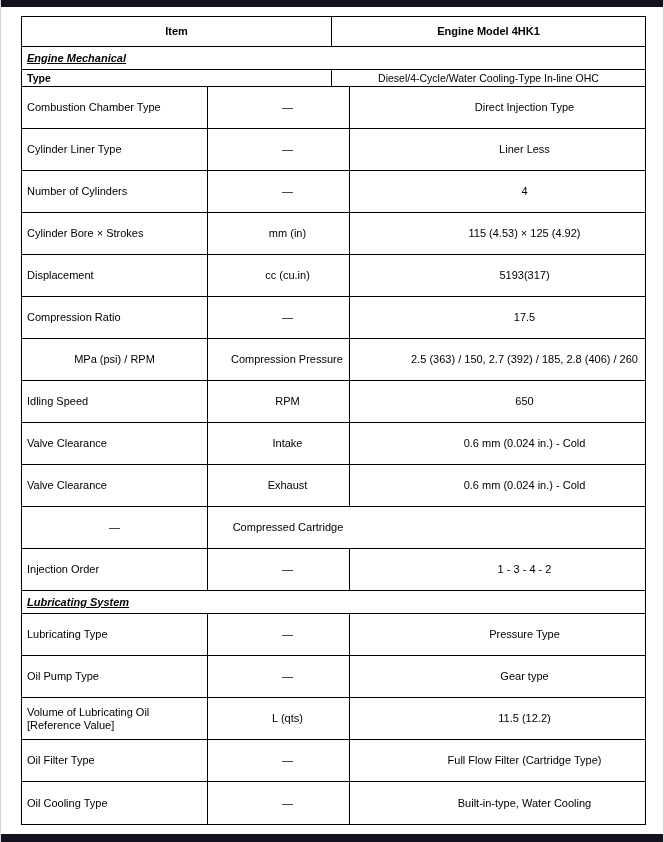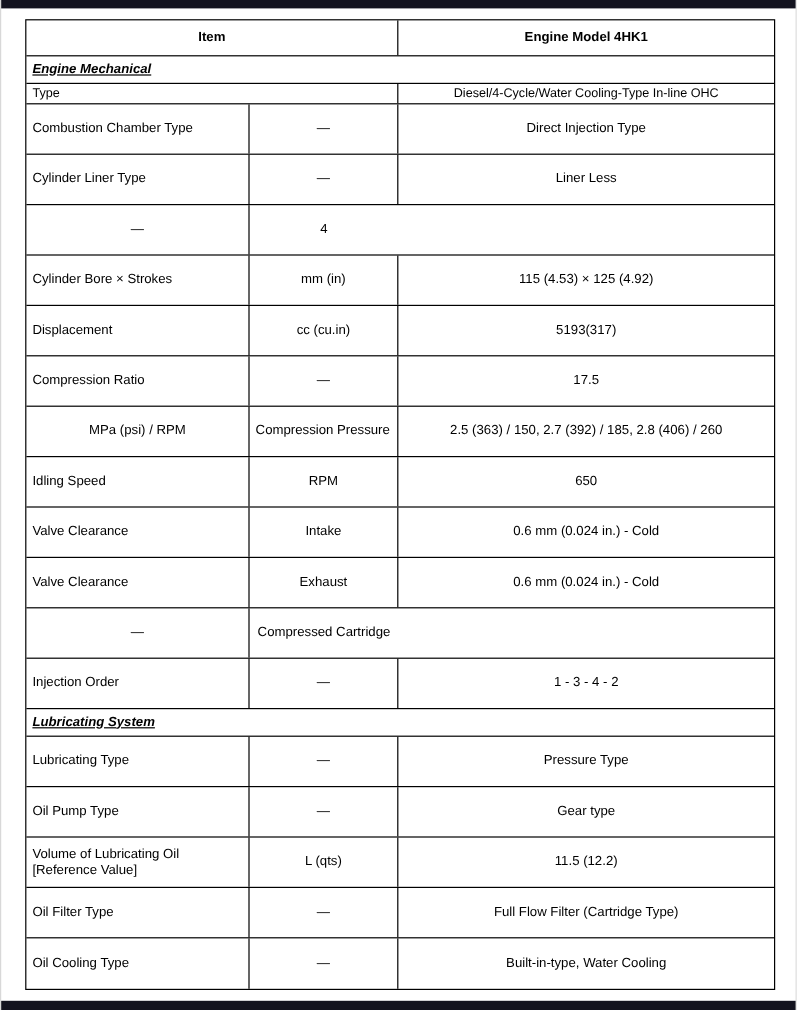--- a/index.html
+++ b/index.html
@@ -38,32 +38,32 @@
   .grid-row {
     display: grid;
     grid-template-columns: 186px 124px 313px;
     border-bottom: 1px solid #000;
   }
   .spec-table .grid-row:last-child { border-bottom: none; }
 
   .grid-row.header-row  { height: 30px; }
   .grid-row.section-row { height: 23px; }
   .grid-row.type-row    { height: 17px; }
-  .grid-row.normal-row  { height: 42px; }
+  .grid-row.normal-row  { height: 42px; gap: 18px; }
 
   .cell {
     display: flex;
     align-items: center;
     border-right: 1px solid #000;
     font-size: 11px;
     line-height: 13px;
     overflow: hidden;
   }
   .cell.last { border-right: none; }
-  .cell.span2 { grid-column: 1 / 3; }
+  .cell.span2 { grid-column: 1 / 3; font-weight: bold; }
   .cell.span3 { grid-column: 1 / 4; }
   .cell.center { justify-content: center; text-align: left; }
   .cell.label { padding-left: 5px; padding-right: 4px; text-align: left; }
   .cell.bold { font-weight: bold; }
   .section-title {
     font-weight: bold;
     font-style: italic;
     padding-left: 5px;
     text-decoration: underline;
   }
@@ -95,20 +95,21 @@
       <div class="cell label">Combustion Chamber Type</div>
       <div class="cell center">—</div>
       <div class="cell last center">Direct Injection Type</div>
     </div>
     <div class="grid-row normal-row">
       <div class="cell label">Cylinder Liner Type</div>
       <div class="cell center">—</div>
       <div class="cell last center">Liner Less</div>
     </div>
     <div class="grid-row normal-row">
+      <div class="cell label">Number of Cylinders</div>
       <div class="cell center">—</div>
       <div class="cell last center">4</div>
     </div>
     <div class="grid-row normal-row">
       <div class="cell label">Cylinder Bore × Strokes</div>
       <div class="cell center">mm (in)</div>
       <div class="cell last center">115 (4.53) × 125 (4.92)</div>
     </div>
     <div class="grid-row normal-row">
       <div class="cell label">Displacement</div>

